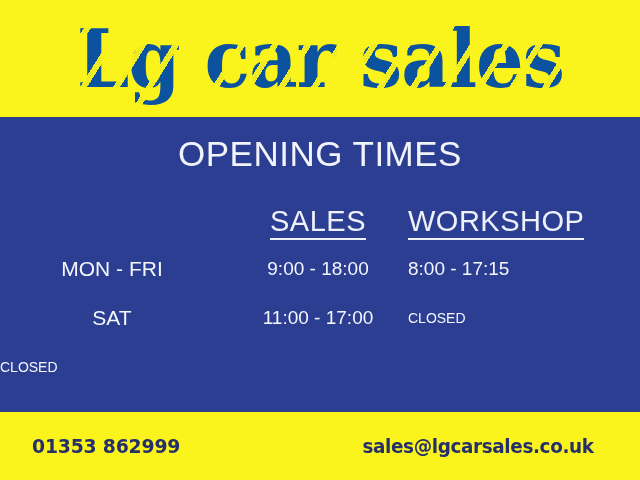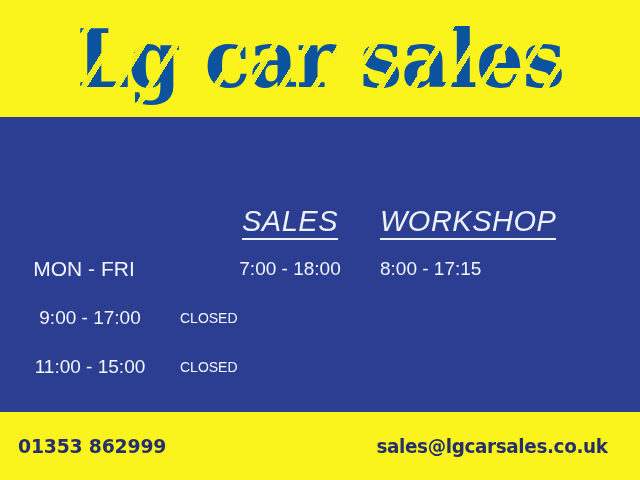--- a/index.html
+++ b/index.html
@@ -95,31 +95,32 @@
     top: 85px;
     left: 0;
     width: 640px;
   }
   .row {
     display: flex;
     align-items: center;
     width: 640px;
     height: 49px;
   }
-  .row.header-row { height: 42px; font-style: italic; }
+  .row.header-row { height: 42px; }
 
   .col-day {
     width: 200px;
     flex: 0 0 200px;
     text-align: center;
     color: #f4f6fc;
     font-size: 21px;
     font-weight: 400;
     padding-right: 32px;
     box-sizing: border-box;
+    margin-left: 28px;
   }
   .col-sales {
     width: 180px;
     flex: 0 0 180px;
     text-align: center;
     color: #f4f6fc;
     font-size: 19px;
     font-weight: 400;
   }
   .col-workshop {
@@ -147,21 +148,21 @@
   .footer {
     position: absolute;
     left: 0;
     top: 412px;
     width: 640px;
     height: 68px;
     background: #fbf41c;
     display: flex;
     align-items: center;
     box-sizing: border-box;
-    padding: 0 18px;
+    padding: 0 32px;
   }
   .footer-phone {
     font-family: "DejaVu Sans", "Liberation Sans", sans-serif;
     font-weight: 700;
     font-size: 20px;
     color: #25306b;
     letter-spacing: -0.2px;
     transform: scaleX(0.94);
     transform-origin: left center;
     white-space: nowrap;
@@ -186,46 +187,47 @@
 
   <div class="banner">
     <div class="logo-wrap">
       <span class="logo-text">Lg car sales</span>
       <span class="logo-slashes"></span>
     </div>
   </div>
 
   <div class="panel">
 
+    <div class="panel-title">OPENING TIMES</div>
 
     <div class="grid">
 
       <div class="row header-row">
         <div class="col-day"></div>
         <div class="col-sales">
           <span class="hdr">SALES</span>
         </div>
         <div class="col-workshop">
           <span class="hdr">WORKSHOP</span>
         </div>
       </div>
 
       <div class="row">
         <div class="col-day">MON - FRI</div>
-        <div class="col-sales">7:00 - 18:00</div>
+        <div class="col-sales">9:00 - 18:00</div>
         <div class="col-workshop">8:00 - 17:15</div>
       </div>
 
       <div class="row">
-        <div class="col-sales">9:00 - 17:00</div>
+        <div class="col-day">SAT</div>
+        <div class="col-sales">11:00 - 17:00</div>
         <div class="col-workshop closed-cell">CLOSED</div>
       </div>
 
       <div class="row">
-        <div class="col-sales">11:00 - 15:00</div>
         <div class="col-workshop closed-cell">CLOSED</div>
       </div>
 
     </div>
   </div>
 
   <div class="footer">
     <div class="footer-phone">01353 862999</div>
     <div class="footer-spacer"></div>
     <div class="footer-email">sales@lgcarsales.co.uk</div>

